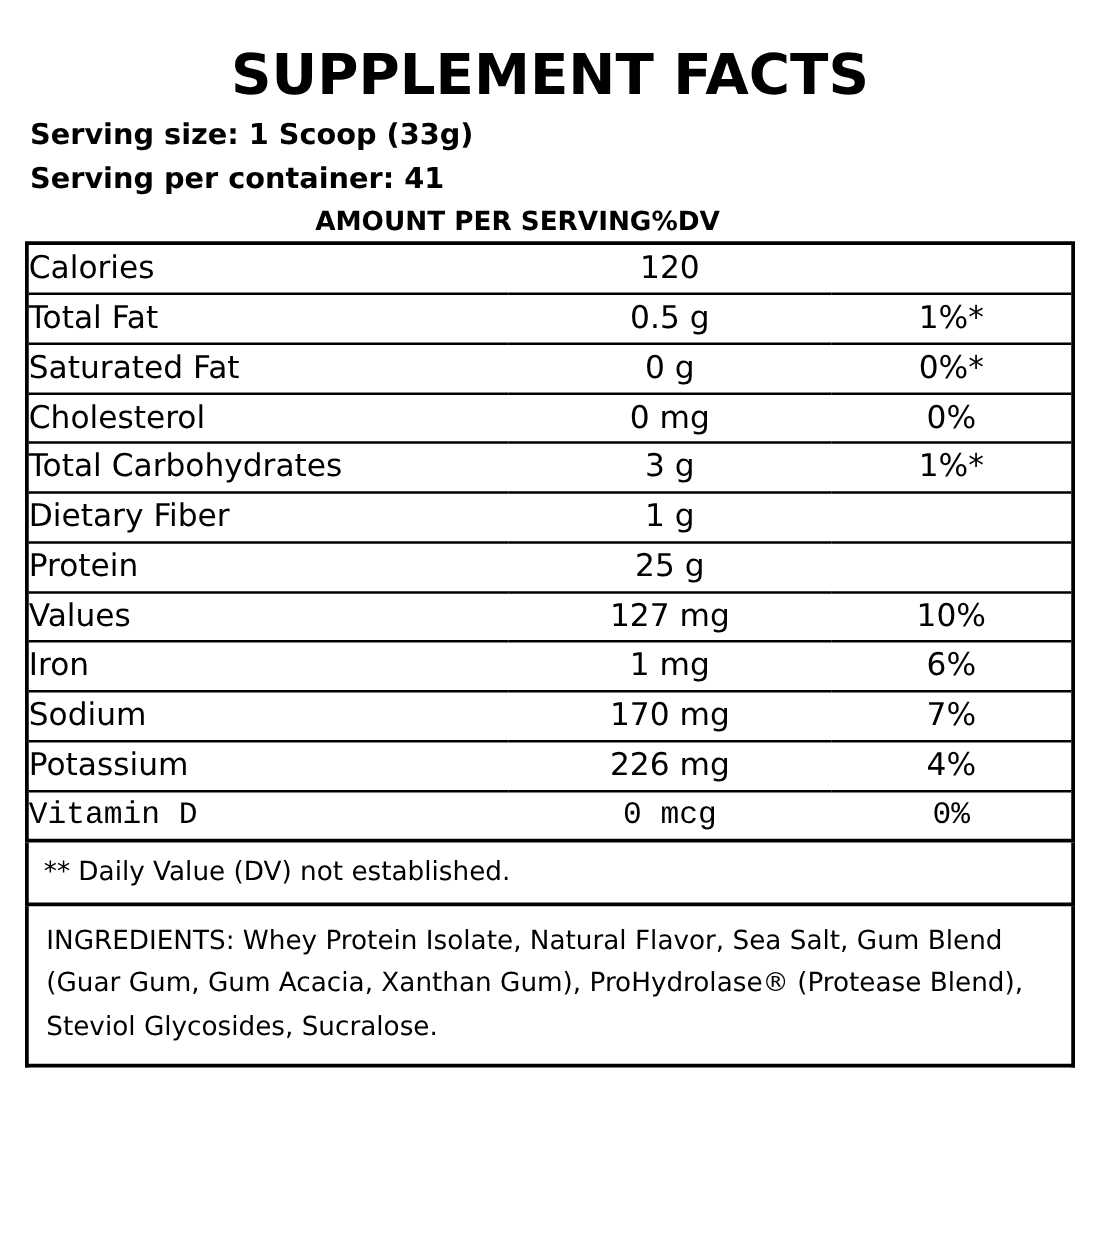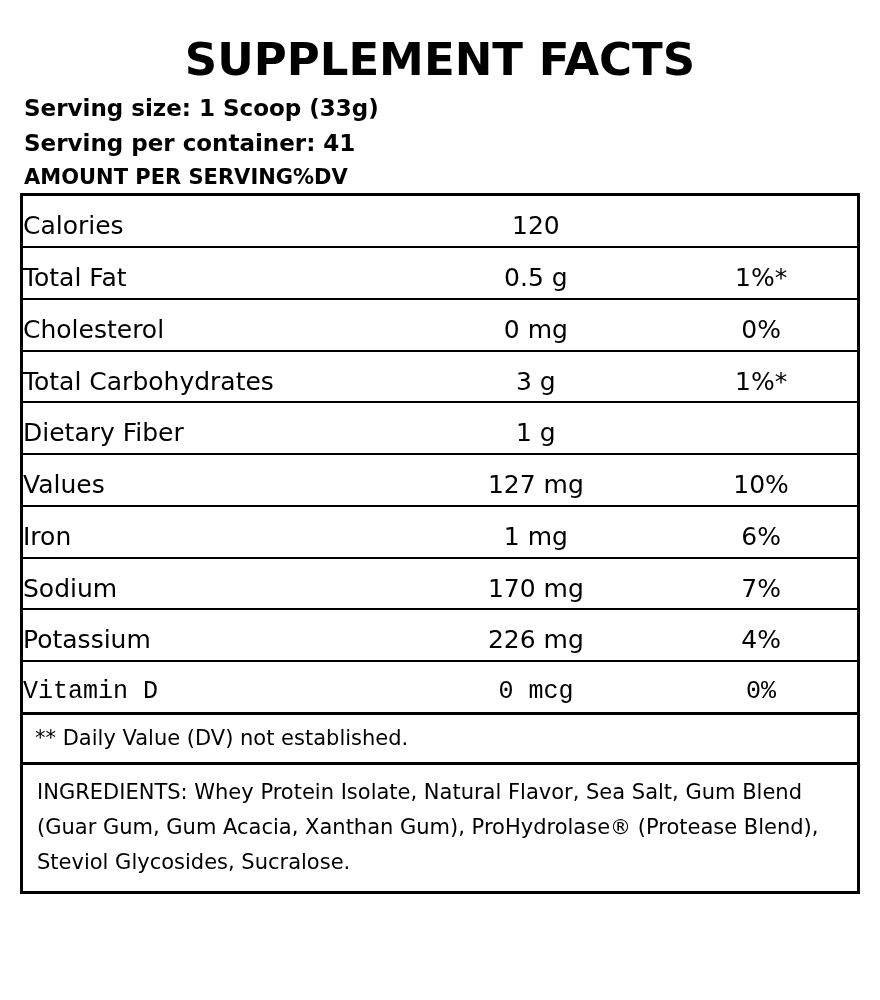--- a/index.html
+++ b/index.html
@@ -31,21 +31,21 @@
   }
   .serving-line {
     font-size: 23px;
     font-weight: bold;
     margin: 0 0 4px 4px;
     line-height: 1.35;
   }
   .amount-row {
     display: flex;
     align-items: flex-end;
-    justify-content: flex-start;
+    justify-content: center;
     margin: 6px 4px 4px 4px;
   }
   .amount-label {
     font-size: 21px;
     font-weight: bold;
     letter-spacing: 0px;
   }
   .dv-label {
     font-size: 21px;
     font-weight: bold;
@@ -56,21 +56,21 @@
     box-sizing: border-box;
     padding: 0;
   }
   table.facts {
     width: 100%;
     border-collapse: collapse;
     table-layout: fixed;
   }
   table.facts td {
     font-size: 25px;
-    padding: 16px 0 5px 0;
+    padding: 4px 0 5px 0;
     border-bottom: 2px solid #000;
     line-height: 1.15;
     vertical-align: middle;
   }
   table.facts tr:last-child td {
     border-bottom: none;
     font-family: Liberation Mono, monospace;
   }
   td.nutrient {
     padding-left: 12px;
@@ -129,35 +129,45 @@
             <td class="nutrient">Calories</td>
             <td class="amount">120</td>
             <td class="dv"></td>
           </tr>
           <tr>
             <td class="nutrient">Total Fat</td>
             <td class="amount">0.5 g</td>
             <td class="dv">1%*</td>
           </tr>
           <tr>
+            <td class="nutrient">Saturated Fat</td>
+            <td class="amount">0 g</td>
+            <td class="dv">0%*</td>
+          </tr>
+          <tr>
             <td class="nutrient">Cholesterol</td>
             <td class="amount">0 mg</td>
             <td class="dv">0%</td>
           </tr>
           <tr>
             <td class="nutrient">Total Carbohydrates</td>
             <td class="amount">3 g</td>
             <td class="dv">1%*</td>
           </tr>
           <tr>
             <td class="nutrient">Dietary Fiber</td>
             <td class="amount">1 g</td>
             <td class="dv"></td>
           </tr>
           <tr>
+            <td class="nutrient">Protein</td>
+            <td class="amount">25 g</td>
+            <td class="dv"></td>
+          </tr>
+          <tr>
             <td class="nutrient">Values</td>
             <td class="amount">127 mg</td>
             <td class="dv">10%</td>
           </tr>
           <tr>
             <td class="nutrient">Iron</td>
             <td class="amount">1 mg</td>
             <td class="dv">6%</td>
           </tr>
           <tr>

